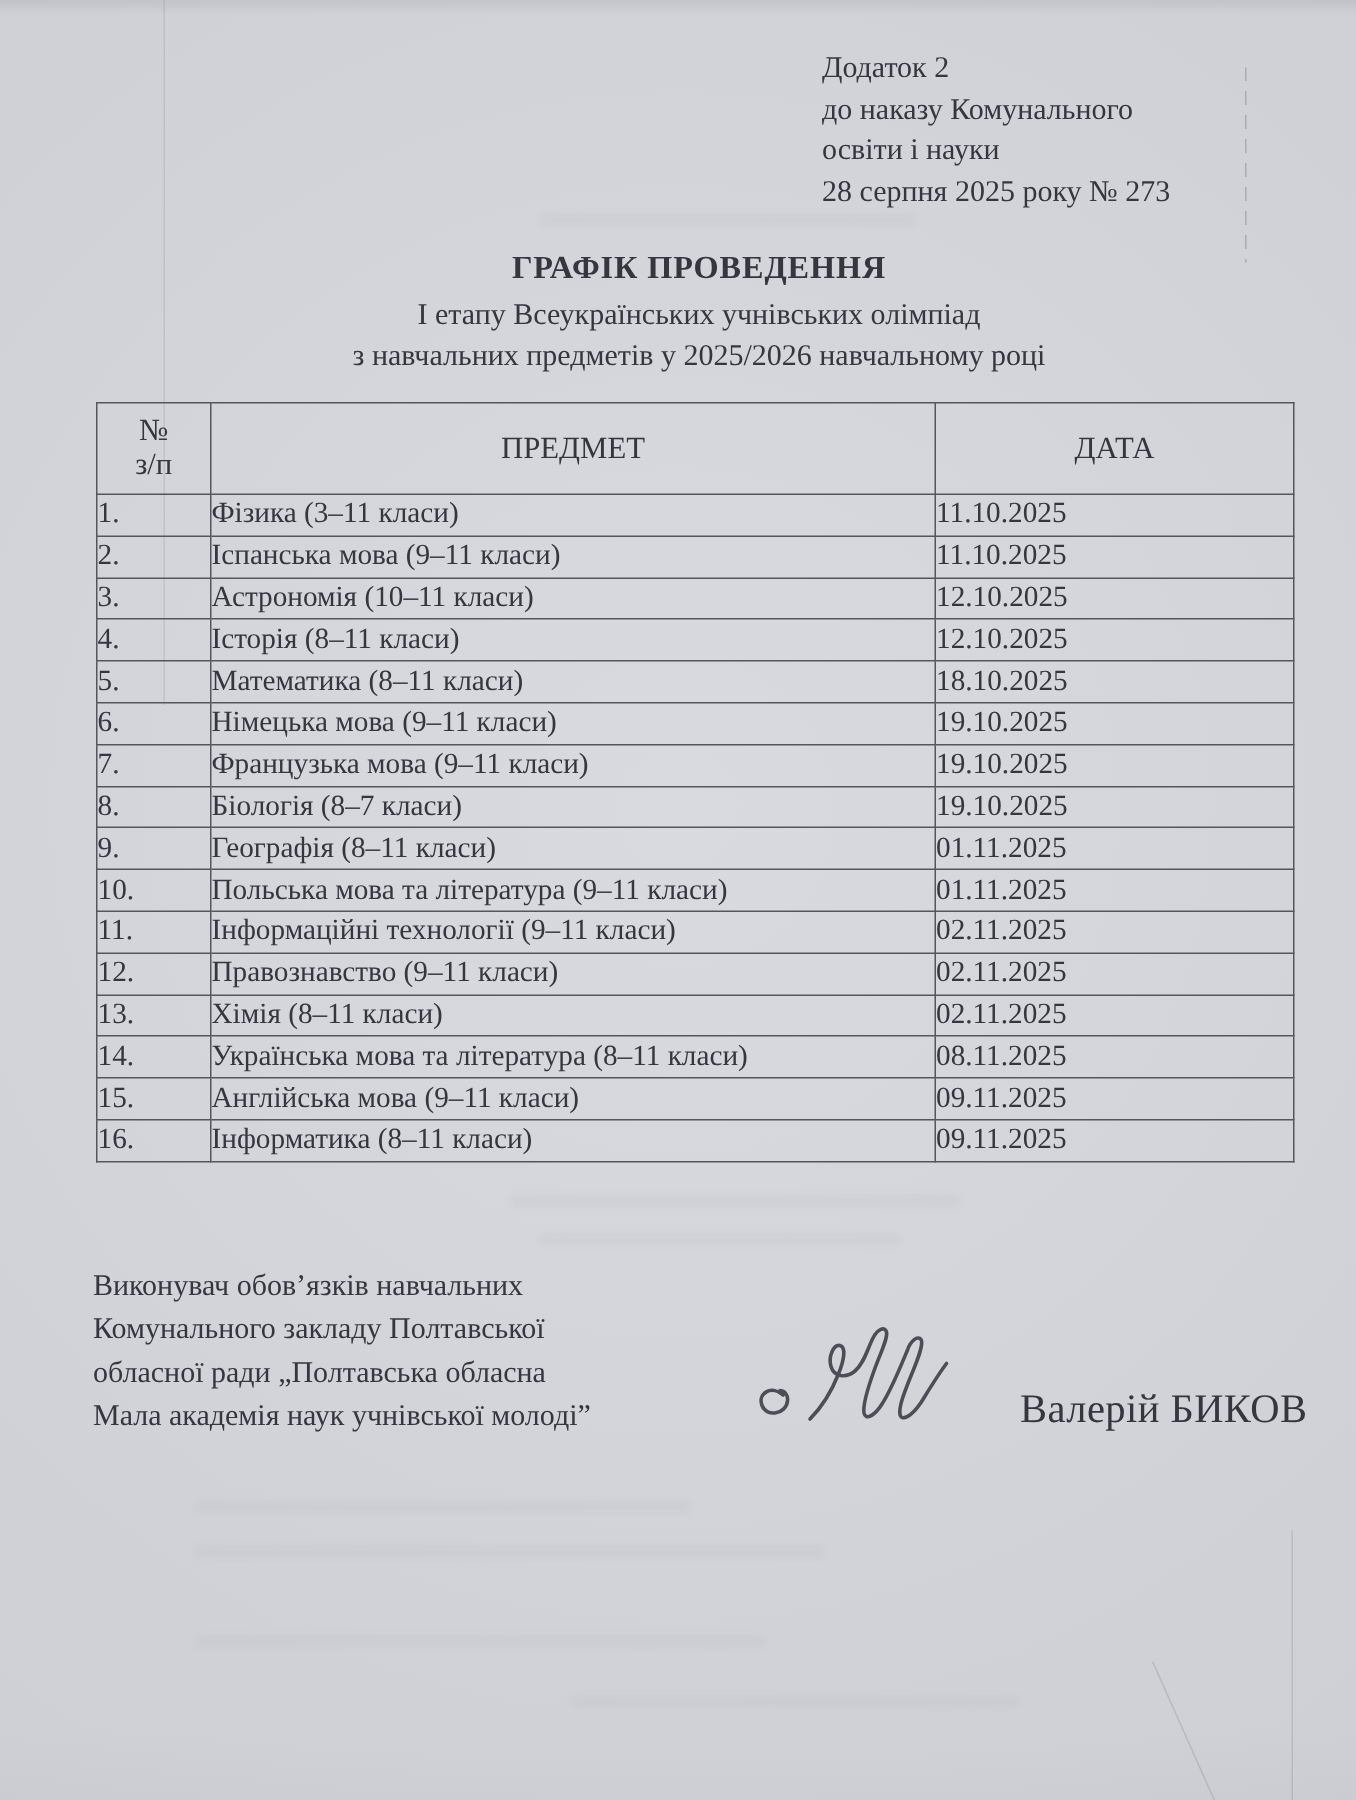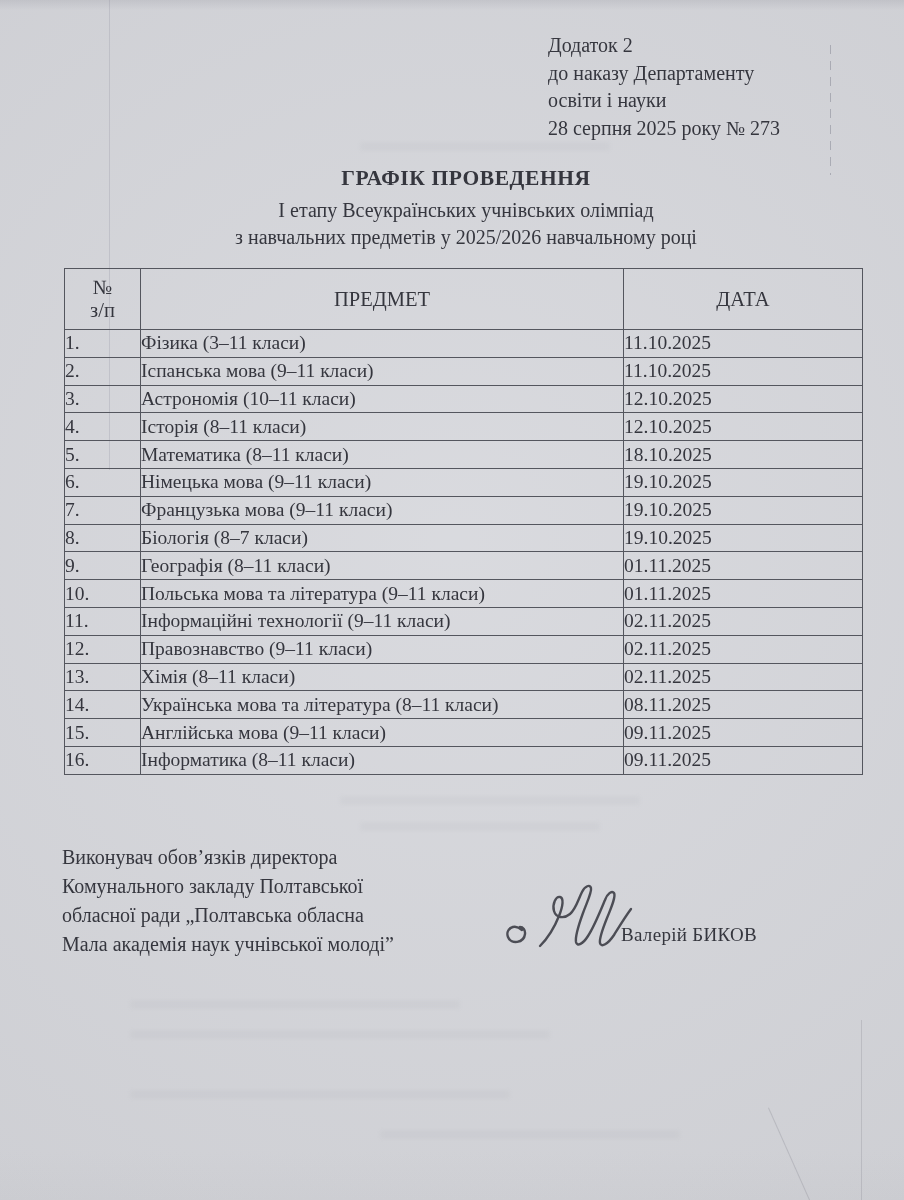--- a/index.html
+++ b/index.html
@@ -45,40 +45,40 @@
   }
   table.schedule th{height:60px;font-size:20.5px;text-align:center;vertical-align:middle;}
   th.h-num{font-size:19px;line-height:23px;}
   table.schedule td{height:26.8px;font-size:19.5px;vertical-align:middle;}
   td.c-num{padding-left:9px;}
   td.c-sub{padding-left:12px;}
   td.c-date{text-align:left;}
   
   .signoff-text{position:absolute;left:62px;top:843px;width:420px;font-size:20px;line-height:29px;}
   .signature-svg{position:absolute;left:500px;top:880px;}
-  .sign-name{position:absolute;left:621px;top:924px;font-size:19px;letter-spacing:.3px;white-space:nowrap;}
+  .sign-name{position:absolute;left:680px;top:924px;font-size:27px;letter-spacing:.3px;white-space:nowrap;}
 </style>
 </head>
 <body>
 
 <div class="crease-left"></div>
 <div class="crease-right-top"></div>
 <div class="edge-right-bottom"></div>
 <div class="diag-bottom-right"></div>
 <div class="ghost" style="left:360px;top:142px;width:250px;height:9px;"></div>
 <div class="ghost" style="left:340px;top:796px;width:300px;height:9px;"></div>
 <div class="ghost" style="left:360px;top:822px;width:240px;height:9px;"></div>
 <div class="ghost" style="left:130px;top:1000px;width:330px;height:9px;"></div>
 <div class="ghost" style="left:130px;top:1030px;width:420px;height:9px;"></div>
 <div class="ghost" style="left:130px;top:1090px;width:380px;height:9px;"></div>
 <div class="ghost" style="left:380px;top:1130px;width:300px;height:9px;"></div>
 
 <div class="appendix">
   <div>Додаток 2</div>
-  <div>до наказу Департаменту</div>
+  <div>до наказу Комунального</div>
   <div>освіти і науки</div>
   <div>28 серпня 2025 року № 273</div>
 </div>
 
 <div class="title-block">
   <div class="doc-title">ГРАФІК ПРОВЕДЕННЯ</div>
   <div class="subtitle">І етапу Всеукраїнських учнівських олімпіад</div>
   <div class="subtitle">з навчальних предметів у 2025/2026 навчальному році</div>
 </div>
 
@@ -176,21 +176,21 @@
       </tr>
     <tr>
         <td class="c-num">16.</td>
         <td class="c-sub">Інформатика (8–11 класи)</td>
         <td class="c-date">09.11.2025</td>
       </tr>
   </tbody>
 </table>
 
 <div class="signoff-text">
-  <div>Виконувач обов’язків директора</div>
+  <div>Виконувач обов’язків навчальних</div>
   <div>Комунального закладу Полтавської</div>
   <div>обласної ради „Полтавська обласна</div>
   <div>Мала академія наук учнівської молоді”</div>
 </div>
 
 <svg class="signature-svg" width="155" height="80" viewBox="0 0 155 80">
   <g fill="none" stroke="#2f3039" stroke-width="2.4" stroke-linecap="round" opacity="0.82">
     <path d="M22,50 C14,43 5,49 8,57 C11,65 24,63 25,54 C25.5,50 23,47 20,47"></path>
     <path d="M40,66 C48,58 55,46 59,36 C63,26 64,18 60,17 C56,16 52,24 54,31 C56,38 64,39 70,34 C76,29 78,20 82,12 C85,6 90,4 91,8 C92,12 87,22 83,33 C79,44 75,56 76,62 C77,67 83,64 88,56 C94,47 100,32 105,20 C107,14 112,10 114,13 C116,16 112,26 107,38 C103,48 99,58 100,63 C101,68 108,64 114,55 C119,47 125,37 131,29"></path>
   </g>

